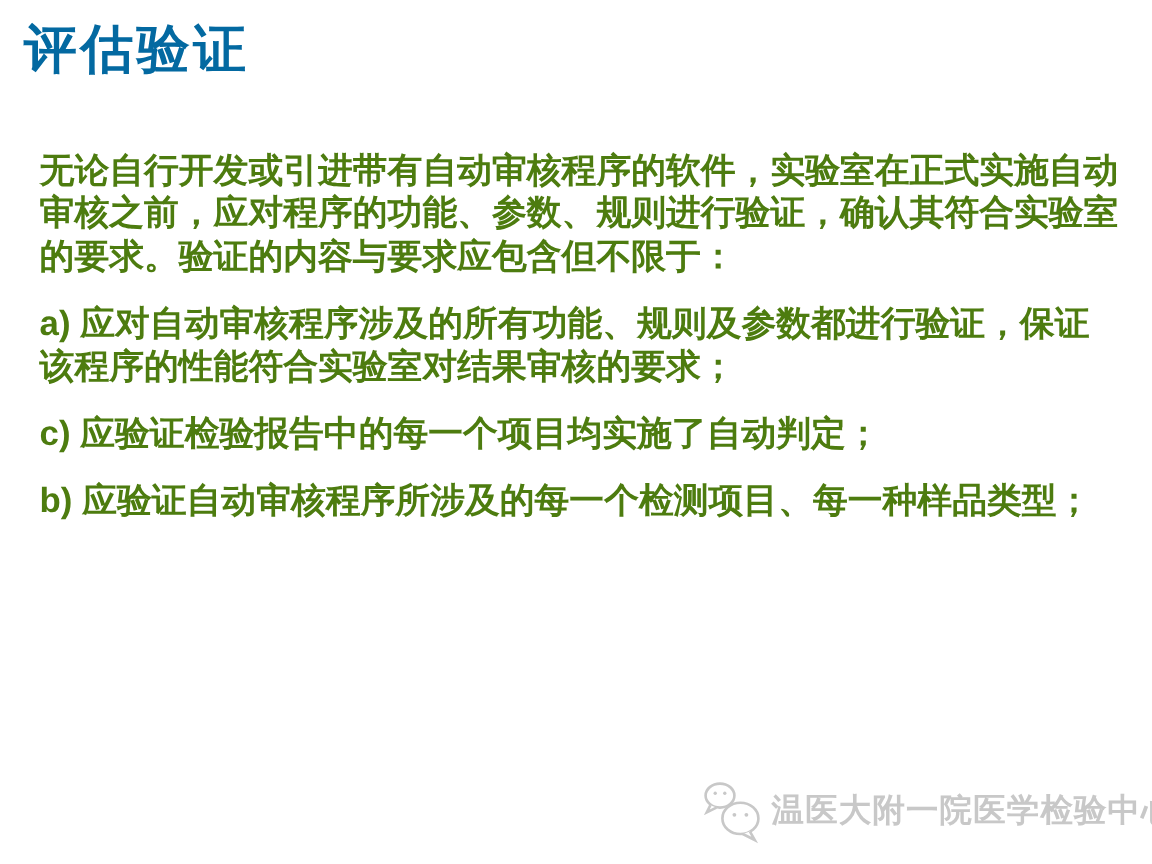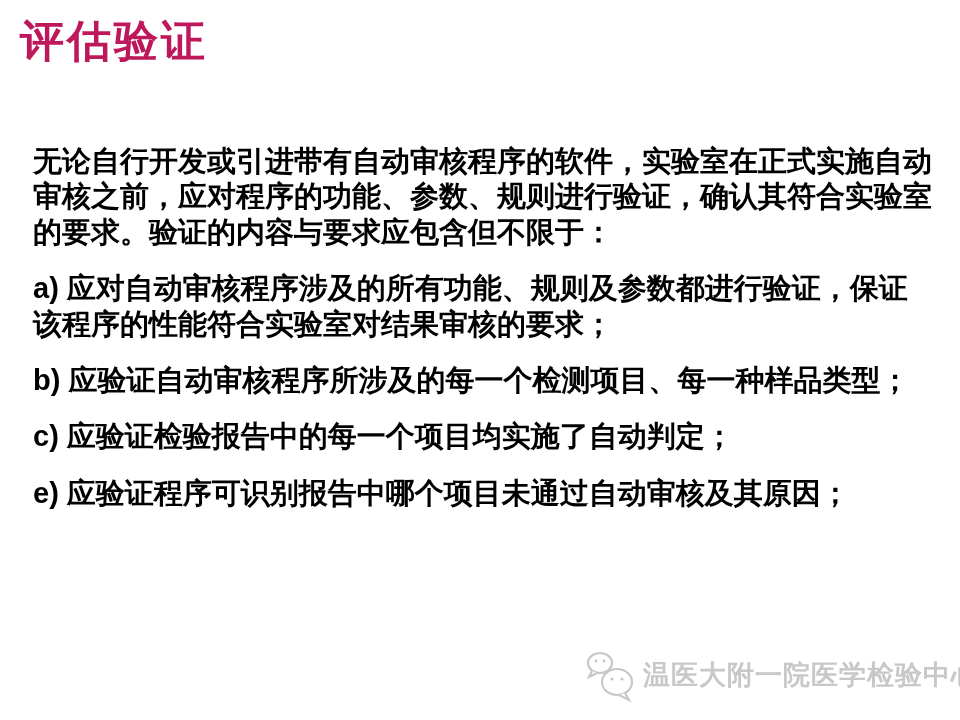--- a/index.html
+++ b/index.html
@@ -15,32 +15,32 @@
   .title {
     position: absolute;
     left: 20px;
     top: 16px;
     margin: 0;
     font-family: "Liberation Serif", "DejaVu Serif", serif;
     font-weight: 700;
     font-size: 44px;
     line-height: 1.16;
     letter-spacing: 3px;
-    color: #be185d;
+    color: #0369a1;
     text-align: center;
   }
   .content {
     position: absolute;
     left: 33px;
-    top: 144px;
+    top: 126px;
     width: 902px;
     font-weight: bold;
     font-size: 29px;
     line-height: 1.22;
-    color: #000000;
+    color: #4d7c0f;
   }
   .content p { margin: 0 0 21px 0; }
   .item .lbl { font-weight: bold; }
   .footer {
     position: absolute;
     left: 585px;
     top: 646px;
     display: flex;
     align-items: center;
     gap: 6px;
@@ -66,34 +66,30 @@
 
   <div class="content">
     <p class="intro">无论自行开发或引进带有自动审核程序的软件，实验室在正式实施自动审核之前，应对程序的功能、参数、规则进行验证，确认其符合实验室的要求。验证的内容与要求应包含但不限于：</p>
 
     <p class="item">
       <span class="lbl">a)</span>
       <span>应对自动审核程序涉及的所有功能、规则及参数都进行验证，保证该程序的性能符合实验室对结果审核的要求；</span>
     </p>
 
     <p class="item">
+      <span class="lbl">c)</span>
+      <span>应验证检验报告中的每一个项目均实施了自动判定；</span>
+    </p>
+
+    <p class="item">
       <span class="lbl">b)</span>
       <span>应验证自动审核程序所涉及的每一个检测项目、每一种样品类型；</span>
     </p>
 
-    <p class="item">
-      <span class="lbl">c)</span>
-      <span>应验证检验报告中的每一个项目均实施了自动判定；</span>
-    </p>
 
-
-    <p class="item">
-      <span class="lbl">e)</span>
-      <span>应验证程序可识别报告中哪个项目未通过自动审核及其原因；</span>
-    </p>
 
   </div>
 
   <div class="footer">
     <span class="wicon">
       <svg viewBox="0 0 52 58" width="52" height="58" fill="none" stroke="#c8c8c8" stroke-width="2.2">
 
         <ellipse cx="15" cy="17" rx="12" ry="10"></ellipse>
         <path d="M7 25 L4 31 L12 27" fill="#ffffff" stroke="#c8c8c8"></path>
         <circle cx="11" cy="15" r="1.4" fill="#c8c8c8" stroke="none"></circle>

